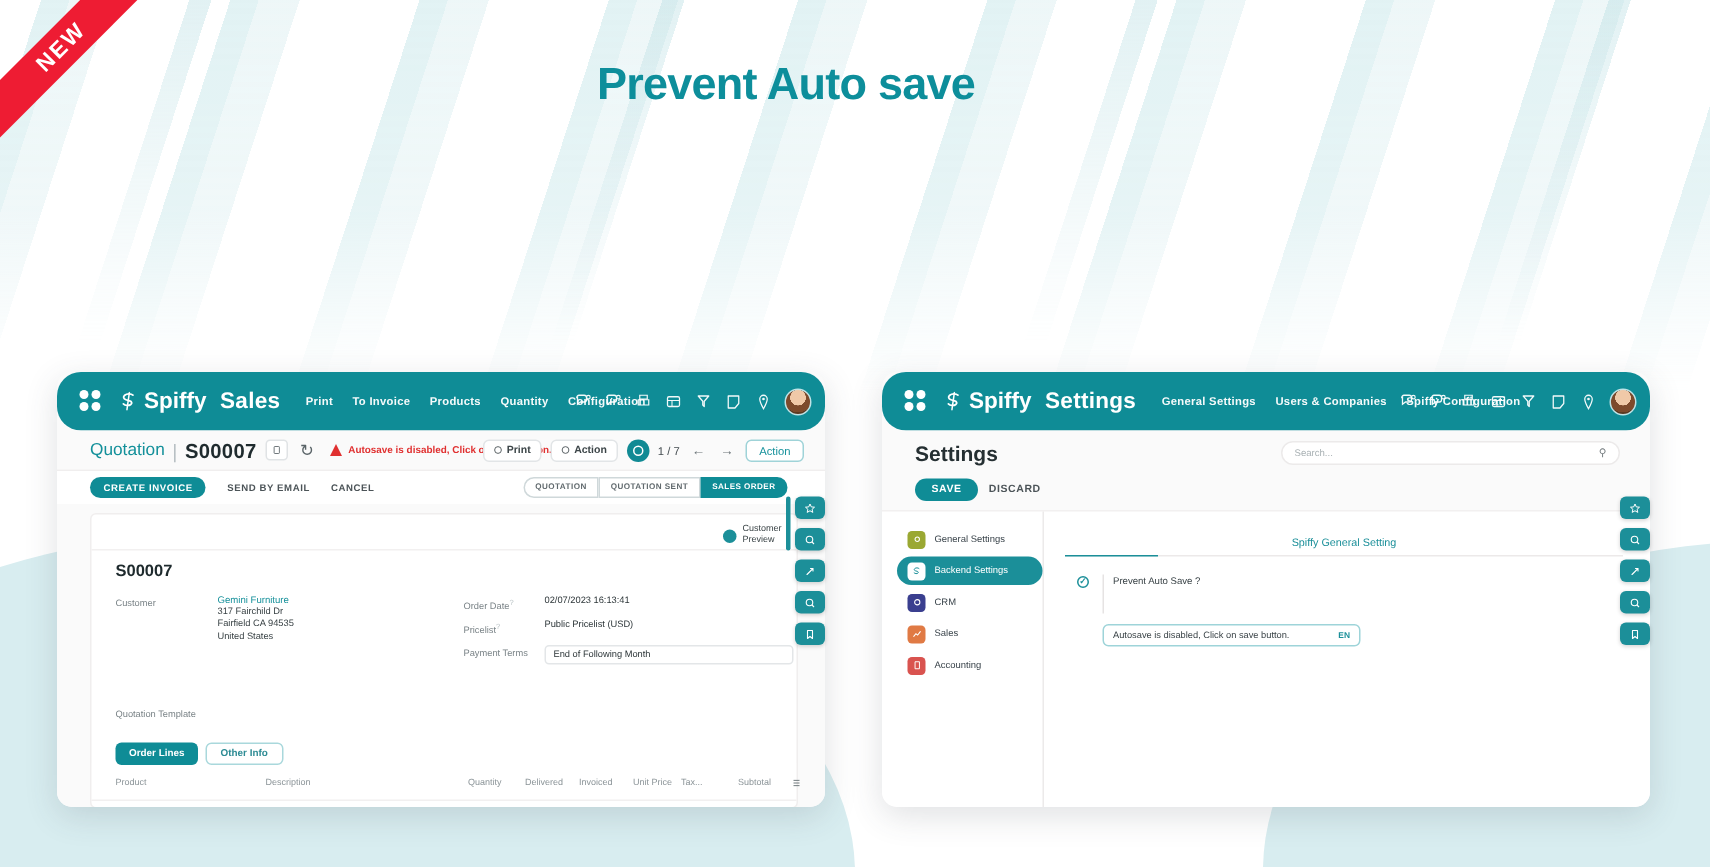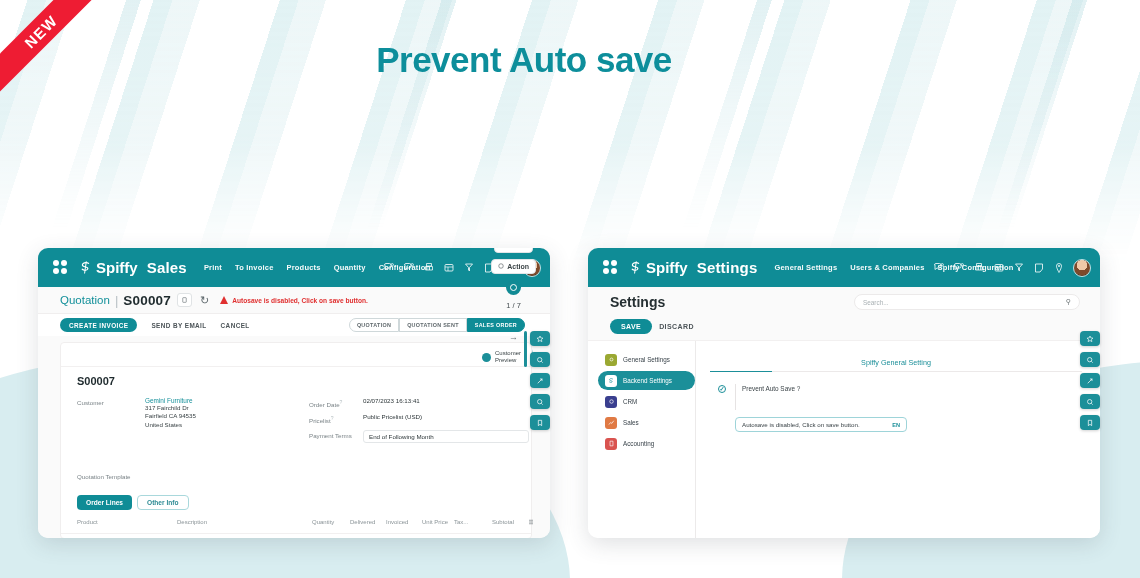--- a/index.html
+++ b/index.html
@@ -51,40 +51,40 @@
     width: 150px; padding: 5px 0;
     background: #ee1c33; color: #fff;
     text-align: center; font-weight: bold; font-size: 15px; letter-spacing: 1.5px;
     transform: rotate(-45deg);
   }
 
   
   .headline {
     position: absolute; left: 0; top: 40px; width: 1048px;
     text-align: center; color: #0d8e9b;
-    font-size: 35px; font-weight: bold; letter-spacing: -0.5px;
+    font-size: 30px; font-weight: bold; letter-spacing: -0.5px;
   }
   .subhead {
     position: absolute; left: 170px; top: 103px; width: 800px;
     text-align: center; color: #2b2b2b;
     font-size: 23px; line-height: 29px;
   }
 
   
   .panel {
     position: absolute; background: #fafafa;
     border-radius: 10px; overflow: hidden;
     box-shadow: 0 6px 22px rgba(60,70,80,0.16);
   }
   #panel-left  { left: 38px;  top: 248px; width: 512px; height: 290px; }
   #panel-right { left: 588px; top: 248px; width: 512px; height: 290px; }
 
   .navbar {
     height: 39px; background: #0f8c96; display: flex; align-items: center;
-    padding: 0 9px; color: #fff; position: relative;
+    padding: 0 9px; color: #fff; position: relative; border-radius: 16px;
   }
   .nav-grid { width: 15px; height: 15px; margin: 0 10px 0 6px; display: grid;
     grid-template-columns: 6px 6px; grid-template-rows: 6px 6px; gap: 2px; }
   .nav-grid i { display:block; width:6px; height:6px; border-radius:50%; background:#fff; }
   .brand { display: flex; align-items: center; gap: 3px; font-size: 15px; font-weight: bold; }
   .brand .slogo { width: 15px; height: 15px; }
   .app-name { font-size: 15px; font-weight: bold; margin-left: 9px; letter-spacing: .2px; }
   .nav-links { display: flex; gap: 13px; margin-left: 17px; }
   .nav-links span { font-size: 7.5px; font-weight: bold; letter-spacing: .2px; opacity: .96; white-space: nowrap; }
   .nav-right { position: absolute; right: 9px; display: flex; align-items: center; gap: 8px; }
@@ -105,21 +105,21 @@
   .bc-cur  { color: #1f2b2e; font-size: 13.5px; font-weight: bold; letter-spacing: .2px; }
   .mini-btn {
     width: 15px; height: 14px; border: 1px solid #e0e3e5; background: #fff;
     border-radius: 3px; margin-left: 6px; display: flex; align-items: center; justify-content: center;
   }
   .undo-ic { margin-left: 8px; color: #5a6468; font-size: 11px; }
   .warn { display: flex; align-items: center; gap: 4px; margin-left: 11px; }
   .warn-tri { width: 0; height: 0; border-left: 4.5px solid transparent; border-right: 4.5px solid transparent;
               border-bottom: 8px solid #e03030; }
   .warn-txt { color: #e03030; font-size: 6.6px; font-weight: bold; white-space: nowrap; }
-  .ctrl-right { position: absolute; right: 14px; display: flex; align-items: center; gap: 6px; flex-direction: column; }
+  .ctrl-right { position: absolute; right: 14px; display: flex; align-items: center; gap: 6px; }
   .pill {
     border: 1px solid #e2e5e7; background: #fff; border-radius: 4px;
     height: 15px; padding: 0 6px; display: flex; align-items: center; gap: 3px;
     font-size: 7px; color: #3c4548; font-weight: bold;
   }
   .circ-btn { width: 15px; height: 15px; border-radius: 50%; background: #118a94;
               display: flex; align-items: center; justify-content: center; }
   .circ-btn i { display: block; width: 7px; height: 7px; border: 1.6px solid #fff; border-radius: 50%; }
   .pager { font-size: 7.5px; color: #444c50; }
   .arw { font-size: 9px; color: #6b7478; padding: 0 2px; }

